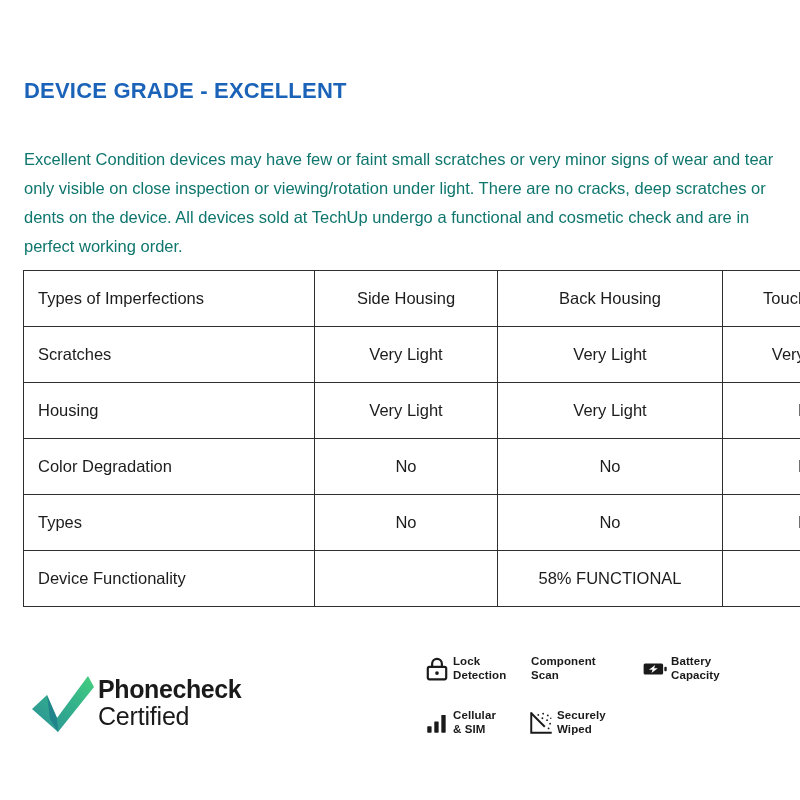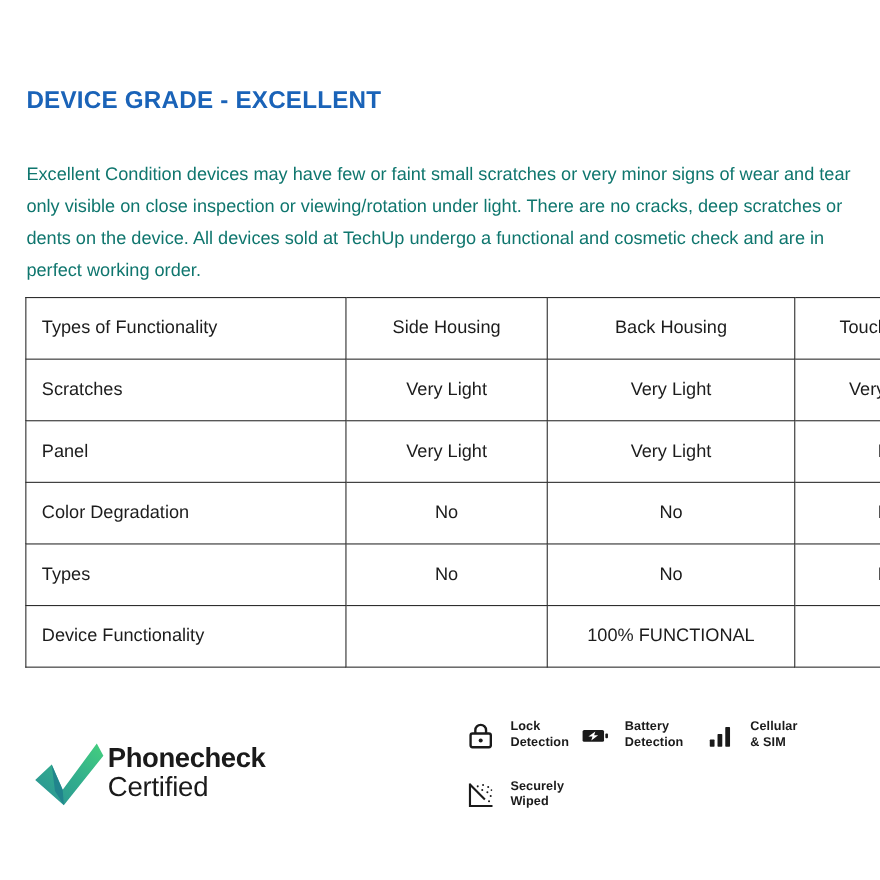--- a/index.html
+++ b/index.html
@@ -120,21 +120,21 @@
     top: 12px;
     width: 360px;
     display: grid;
     grid-template-columns: 104px 114px 140px;
     grid-template-rows: 54px 54px;
     align-items: center;
   }
   .feature {
     display: flex;
     align-items: center;
-    gap: 14px;
+    gap: 3px;
   }
   .feature .ficon {
     width: 26px;
     height: 26px;
     flex: 0 0 auto;
     display: block;
   }
   .feature .ficon.empty { width: 0; }
   .feature .flabel {
     font-size: 11.5px;
@@ -150,55 +150,55 @@
 
 <div class="page">
 
   <div class="heading">DEVICE GRADE - EXCELLENT</div>
 
   <p class="intro">Excellent Condition devices may have few or faint small scratches or very minor signs of wear and tear only visible on close inspection or viewing/rotation under light. There are no cracks, deep scratches or dents on the device. All devices sold at TechUp undergo a functional and cosmetic check and are in perfect working order.</p>
 
   <table class="grade-table">
     <thead>
       <tr>
-        <th class="col-label">Types of Functionality</th>
+        <th class="col-label">Types of Imperfections</th>
         <th class="col-v1">Side Housing</th>
         <th class="col-v2">Back Housing</th>
         <th class="col-v3">Touch Panel</th>
       </tr>
     </thead>
     <tbody>
       <tr>
         <td class="col-label">Scratches</td>
         <td class="col-v1">Very Light</td>
         <td class="col-v2">Very Light</td>
         <td class="col-v3">Very Light</td>
       </tr>
       <tr>
-        <td class="col-label">Panel</td>
+        <td class="col-label">Housing</td>
         <td class="col-v1">Very Light</td>
         <td class="col-v2">Very Light</td>
         <td class="col-v3">No</td>
       </tr>
       <tr>
         <td class="col-label">Color Degradation</td>
         <td class="col-v1">No</td>
         <td class="col-v2">No</td>
         <td class="col-v3">No</td>
       </tr>
       <tr>
         <td class="col-label">Types</td>
         <td class="col-v1">No</td>
         <td class="col-v2">No</td>
         <td class="col-v3">No</td>
       </tr>
       <tr>
         <td class="col-label">Device Functionality</td>
         <td class="col-v1"></td>
-        <td class="col-v2 func-cell">100% FUNCTIONAL</td>
+        <td class="col-v2 func-cell">58% FUNCTIONAL</td>
         <td class="col-v3"></td>
       </tr>
     </tbody>
   </table>
 
   <div class="footer">
 
     <div class="logo">
       <svg class="logo-check" viewBox="0 0 66 62">
         <defs>
@@ -222,30 +222,35 @@
       <div class="feature">
         <svg class="ficon" viewBox="0 0 24 24">
           <rect x="3.5" y="10" width="17" height="11.5" rx="1.6" fill="none" stroke="#1a1a1a" stroke-width="2"></rect>
           <path d="M7.5 10 V7.2 a4.5 4.5 0 0 1 9 0 V10" fill="none" stroke="#1a1a1a" stroke-width="2"></path>
           <circle cx="12" cy="15.8" r="1.7" fill="#1a1a1a"></circle>
         </svg>
         <span class="flabel">Lock
 Detection</span>
       </div>
 
+      <div class="feature">
+        <span class="ficon empty"></span>
+        <span class="flabel">Component
+Scan</span>
+      </div>
 
 
       <div class="feature">
         <svg class="ficon" viewBox="0 0 24 24">
           <rect x="1.5" y="7" width="18" height="10" rx="1.4" fill="#1a1a1a"></rect>
           <rect x="20.6" y="10" width="2.2" height="4" rx="0.8" fill="#1a1a1a"></rect>
           <path d="M12.2 8.4 L6.4 12.6 H9.8 L8.8 15.8 L14.6 11.4 H11.2 Z" fill="#ffffff"></path>
         </svg>
         <span class="flabel">Battery
-Detection</span>
+Capacity</span>
       </div>
 
       <div class="feature">
         <svg class="ficon" viewBox="0 0 24 24">
           <rect x="3" y="15" width="4" height="6" rx="0.6" fill="#1a1a1a"></rect>
           <rect x="9.5" y="10.5" width="4" height="10.5" rx="0.6" fill="#1a1a1a"></rect>
           <rect x="16" y="4.5" width="4" height="16.5" rx="0.6" fill="#1a1a1a"></rect>
         </svg>
         <span class="flabel">Cellular
 &amp; SIM</span>

